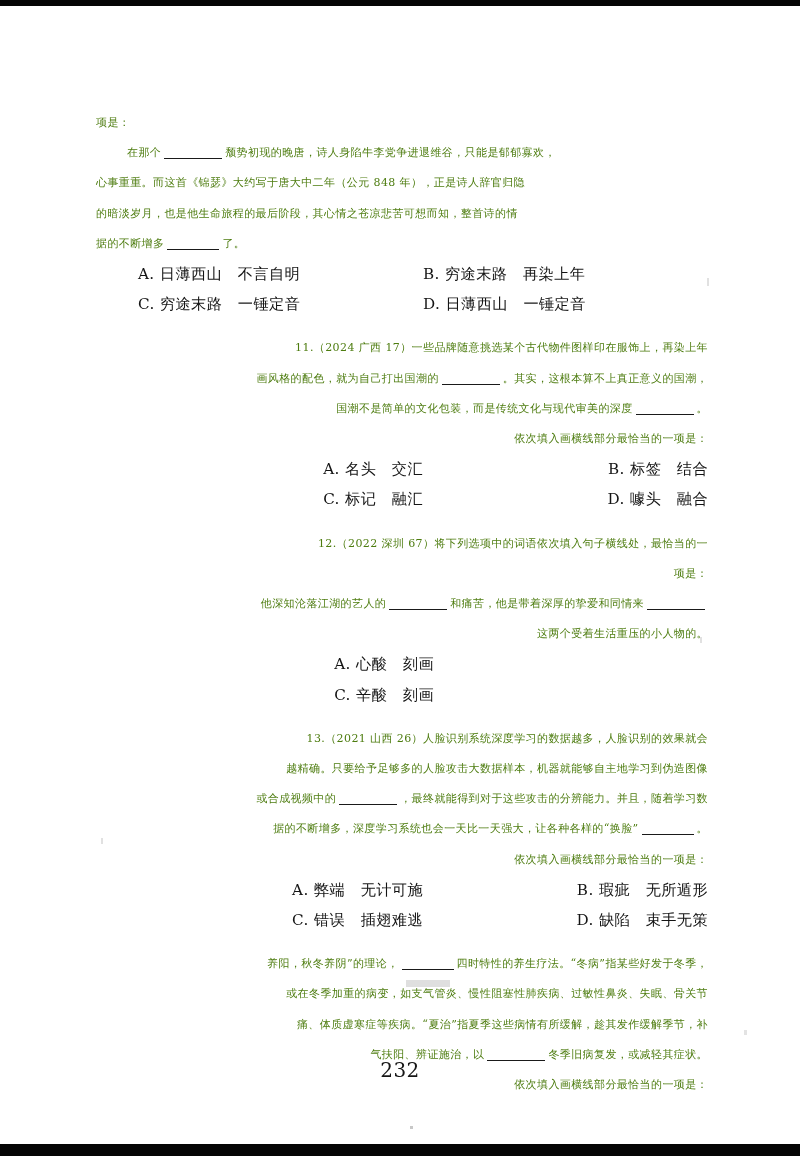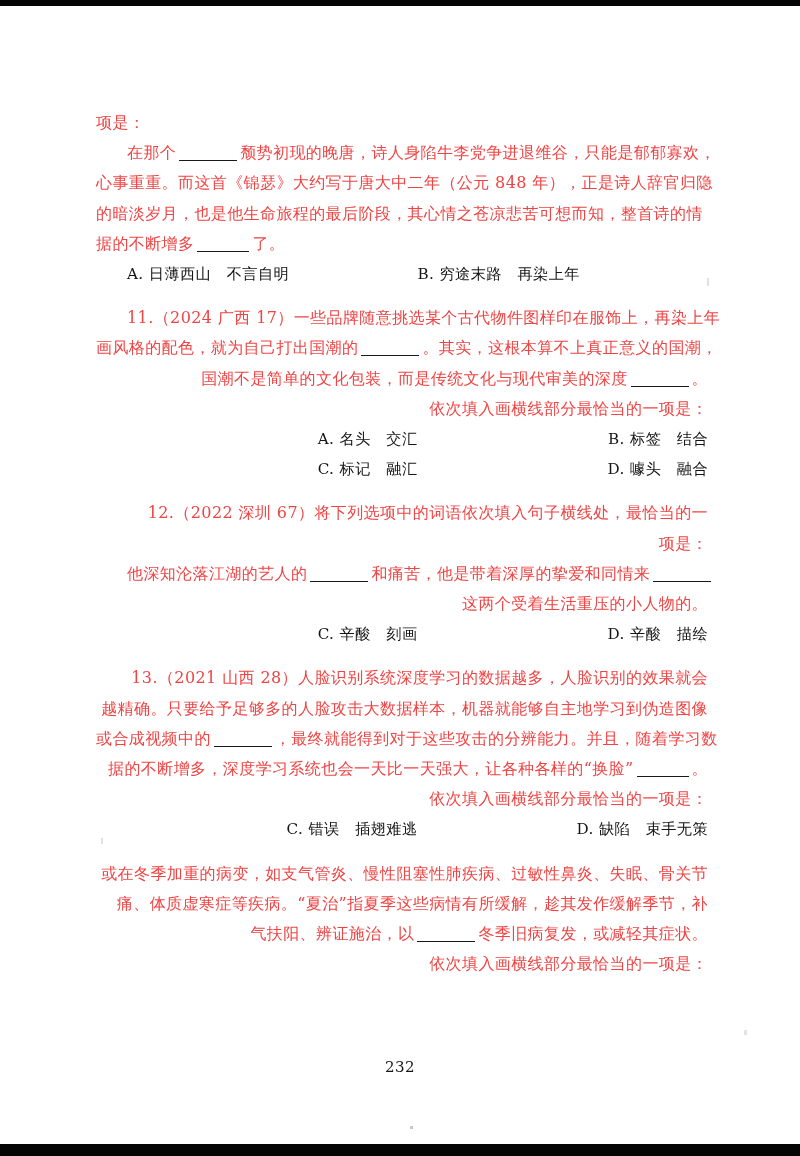--- a/index.html
+++ b/index.html
@@ -28,60 +28,60 @@
     width: 800px; height: 12px;
     background: #050505;
   }
   .content {
     position: absolute;
     left: 96px;
     top: 108px;
     width: 612px;
   }
   .line {
-    font-size: 16px;
+    font-size: 11px;
     line-height: 30.2px;
     letter-spacing: 0.4px;
     white-space: nowrap;
-    color: #ef4444;
+    color: #4d7c0f;
   }
   .indent {
     padding-left: 31px;
   }
   .q-block {
     margin-top: 14px;
     text-align: right;
   }
   .opt-row {
     display: flex;
     font-size: 15.2px;
     line-height: 30.2px;
     letter-spacing: 0.4px;
     padding-left: 31px;
   }
   .opt-cell {
     white-space: nowrap;
   }
-  .opt-a { width: 296px; }
+  .opt-a { width: 296px; margin-left: 11px; }
   .opt-b { width: 296px; }
   .blank-fill {
     display: inline-block;
     border-bottom: 1.1px solid #1a1a1a;
     vertical-align: -3px;
     margin: 0 3px;
   }
   .w-md  { width: 52px; }
   .w-lg  { width: 58px; }
   .page-number {
     position: absolute;
     left: 0;
     top: 1058px;
     width: 800px;
     text-align: center;
-    font-size: 15px;
+    font-size: 20px;
     font-family: "DejaVu Serif", "Liberation Serif", serif;
     color: #161616;
     letter-spacing: 0.5px;
   }
   .speck {
     position: absolute;
     background: #9a9a9a;
     opacity: 0.55;
   }
   .sp1 { left: 410px; top: 1126px; width: 3px; height: 3px; }
@@ -128,20 +128,24 @@
       <div class="line">心事重重。而这首《锦瑟》大约写于唐大中二年（公元 848 年），正是诗人辞官归隐</div>
 
       <div class="line">的暗淡岁月，也是他生命旅程的最后阶段，其心情之苍凉悲苦可想而知，整首诗的情</div>
 
       <div class="line"><span>据的不断增多</span><span class="blank-fill w-md"></span><span>了。</span></div>
 
       <div class="opt-row">
         <span class="opt-cell opt-a">A. 日薄西山　不言自明</span>
         <span class="opt-cell opt-b">B. 穷途末路　再染上年</span>
       </div>
+      <div class="opt-row">
+        <span class="opt-cell opt-a">C. 穷途末路　一锤定音</span>
+        <span class="opt-cell opt-b">D. 日薄西山　一锤定音</span>
+      </div>
     </div>
 
     <div class="q-block">
       <div class="line indent"><span>11.</span><span>（2024 广西 17）</span><span>一些品牌随意挑选某个古代物件图样印在服饰上，再染上年</span></div>
 
       <div class="line"><span>画风格的配色，就为自己打出国潮的</span><span class="blank-fill w-lg"></span><span>。其实，这根本算不上真正意义的国潮，</span></div>
 
       <div class="line"><span>国潮不是简单的文化包装，而是传统文化与现代审美的深度</span><span class="blank-fill w-lg"></span><span>。</span></div>
 
       <div class="line indent">依次填入画横线部分最恰当的一项是：</div>
@@ -159,46 +163,51 @@
     <div class="q-block">
       <div class="line indent"><span>12.</span><span>（2022 深圳 67）</span><span>将下列选项中的词语依次填入句子横线处，最恰当的一</span></div>
 
       <div class="line">项是：</div>
 
       <div class="line indent"><span>他深知沦落江湖的艺人的</span><span class="blank-fill w-lg"></span><span>和痛苦，他是带着深厚的挚爱和同情来</span><span class="blank-fill w-lg"></span></div>
 
       <div class="line">这两个受着生活重压的小人物的。</div>
 
       <div class="opt-row">
+        <span class="opt-cell opt-a">A. 心酸　刻画</span>
       </div>
       <div class="opt-row">
         <span class="opt-cell opt-a">C. 辛酸　刻画</span>
-        <span class="opt-cell opt-b">D. 辛酸　描绘</span>
-      </div>
-    </div>
-
-    <div class="q-block">
-      <div class="line indent"><span>13.</span><span>（2021 山西 28）</span><span>人脸识别系统深度学习的数据越多，人脸识别的效果就会</span></div>
+      </div>
+    </div>
+
+    <div class="q-block">
+      <div class="line indent"><span>13.</span><span>（2021 山西 26）</span><span>人脸识别系统深度学习的数据越多，人脸识别的效果就会</span></div>
 
       <div class="line">越精确。只要给予足够多的人脸攻击大数据样本，机器就能够自主地学习到伪造图像</div>
 
       <div class="line"><span>或合成视频中的</span><span class="blank-fill w-lg"></span><span>，最终就能得到对于这些攻击的分辨能力。并且，随着学习数</span></div>
 
       <div class="line"><span>据的不断增多，深度学习系统也会一天比一天强大，让各种各样的“换脸”</span><span class="blank-fill w-md"></span><span>。</span></div>
 
       <div class="line indent">依次填入画横线部分最恰当的一项是：</div>
 
+      <div class="opt-row">
+        <span class="opt-cell opt-a">A. 弊端　无计可施</span>
+        <span class="opt-cell opt-b">B. 瑕疵　无所遁形</span>
+      </div>
       <div class="opt-row">
         <span class="opt-cell opt-a">C. 错误　插翅难逃</span>
         <span class="opt-cell opt-b">D. 缺陷　束手无策</span>
       </div>
     </div>
 
     <div class="q-block">
 
+      <div class="line"><span>养阳，秋冬养阴”的理论，</span><span class="blank-fill w-md q14-smudge"></span><span>四时特性的养生疗法。“冬病”指某些好发于冬季，</span></div>
 
       <div class="line">或在冬季加重的病变，如支气管炎、慢性阻塞性肺疾病、过敏性鼻炎、失眠、骨关节</div>
 
       <div class="line">痛、体质虚寒症等疾病。“夏治”指夏季这些病情有所缓解，趁其发作缓解季节，补</div>
 
       <div class="line"><span>气扶阳、辨证施治，以</span><span class="blank-fill w-lg"></span><span>冬季旧病复发，或减轻其症状。</span></div>
 
       <div class="line indent">依次填入画横线部分最恰当的一项是：</div>
     </div>
 

